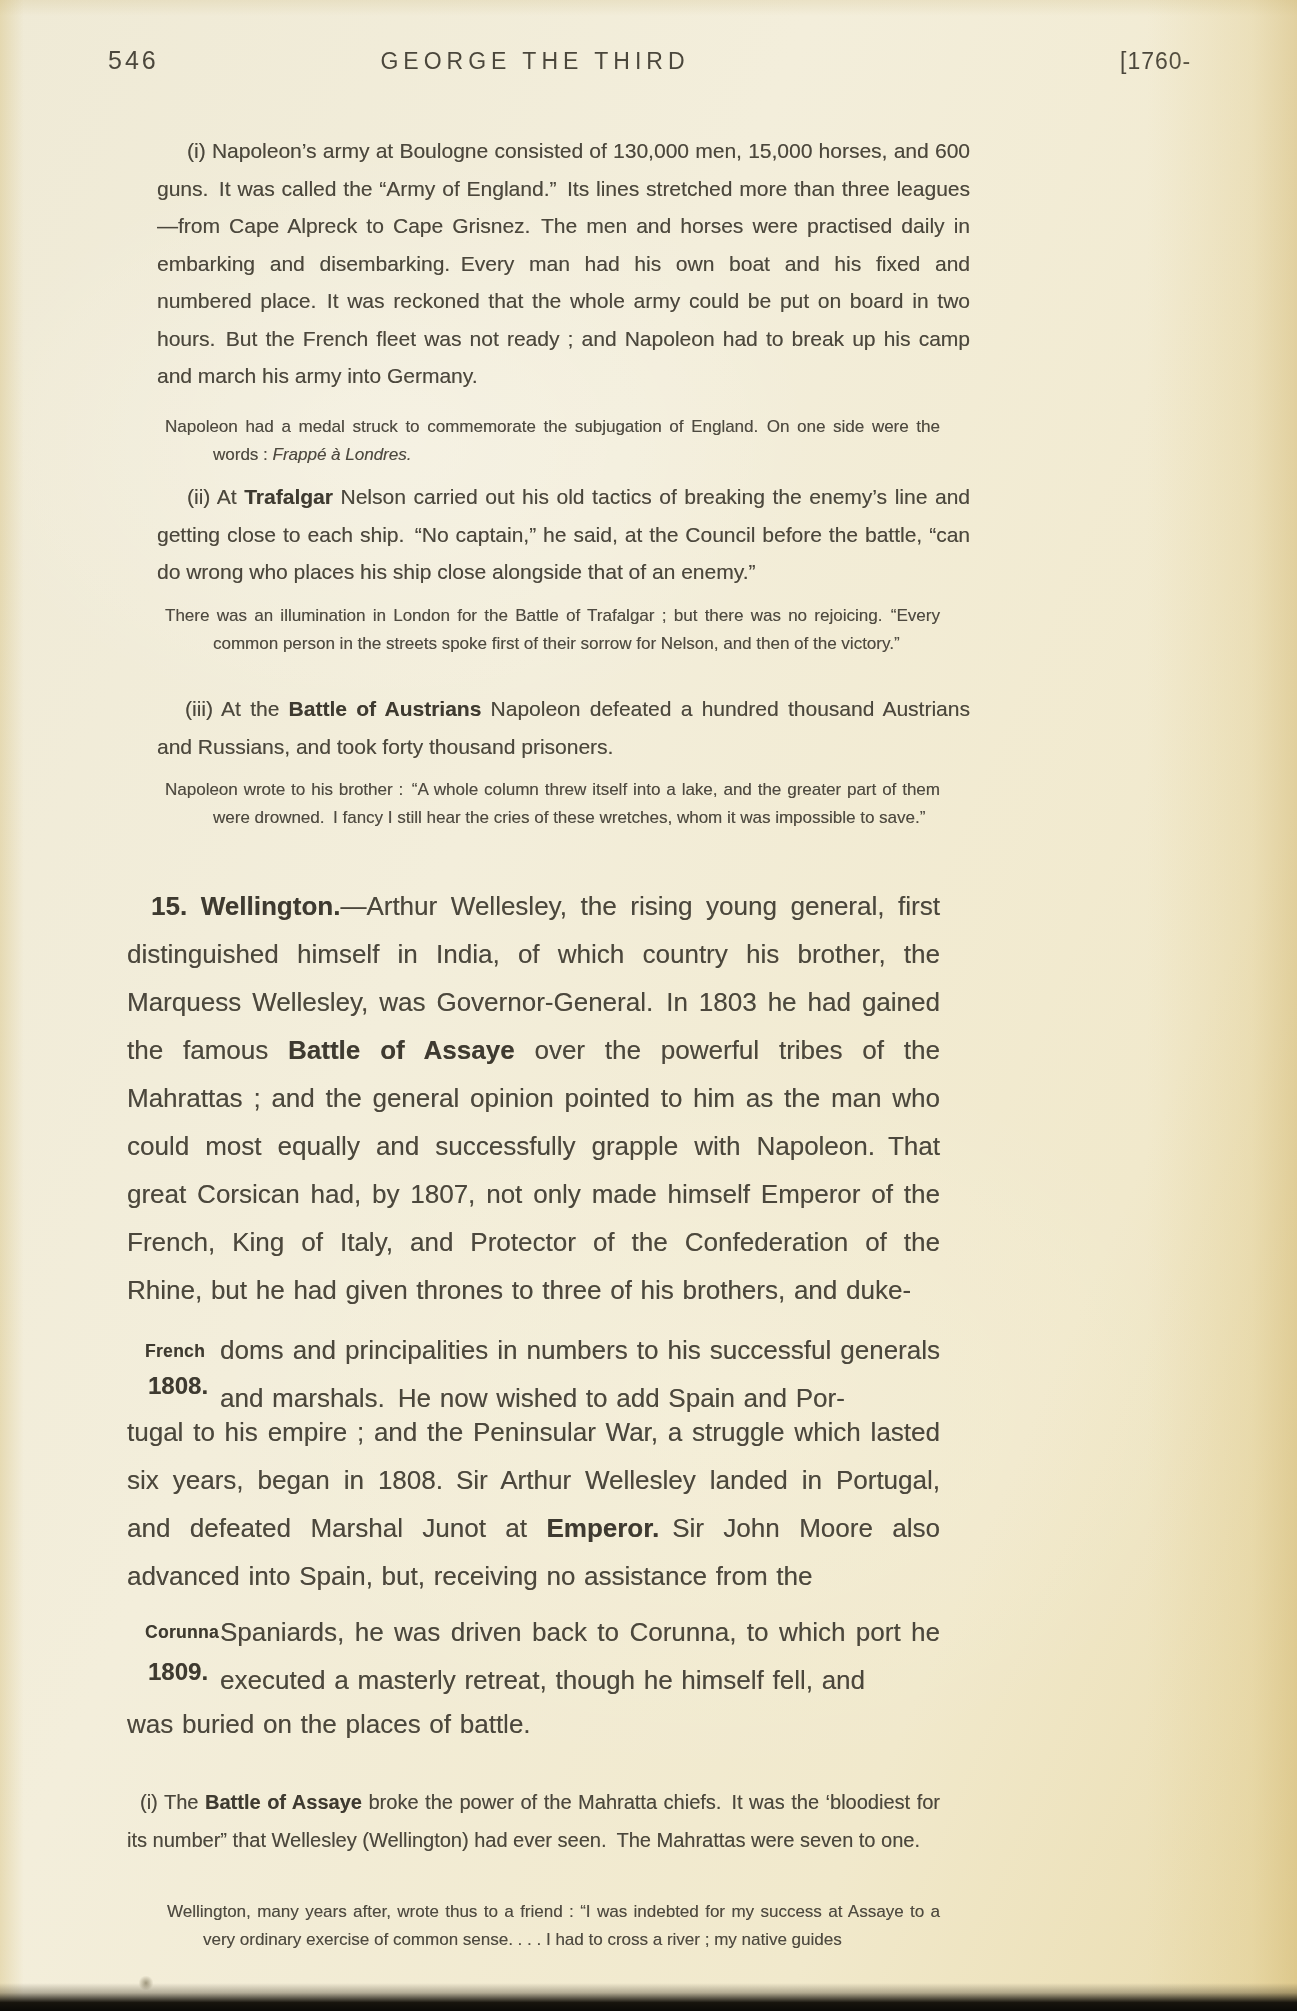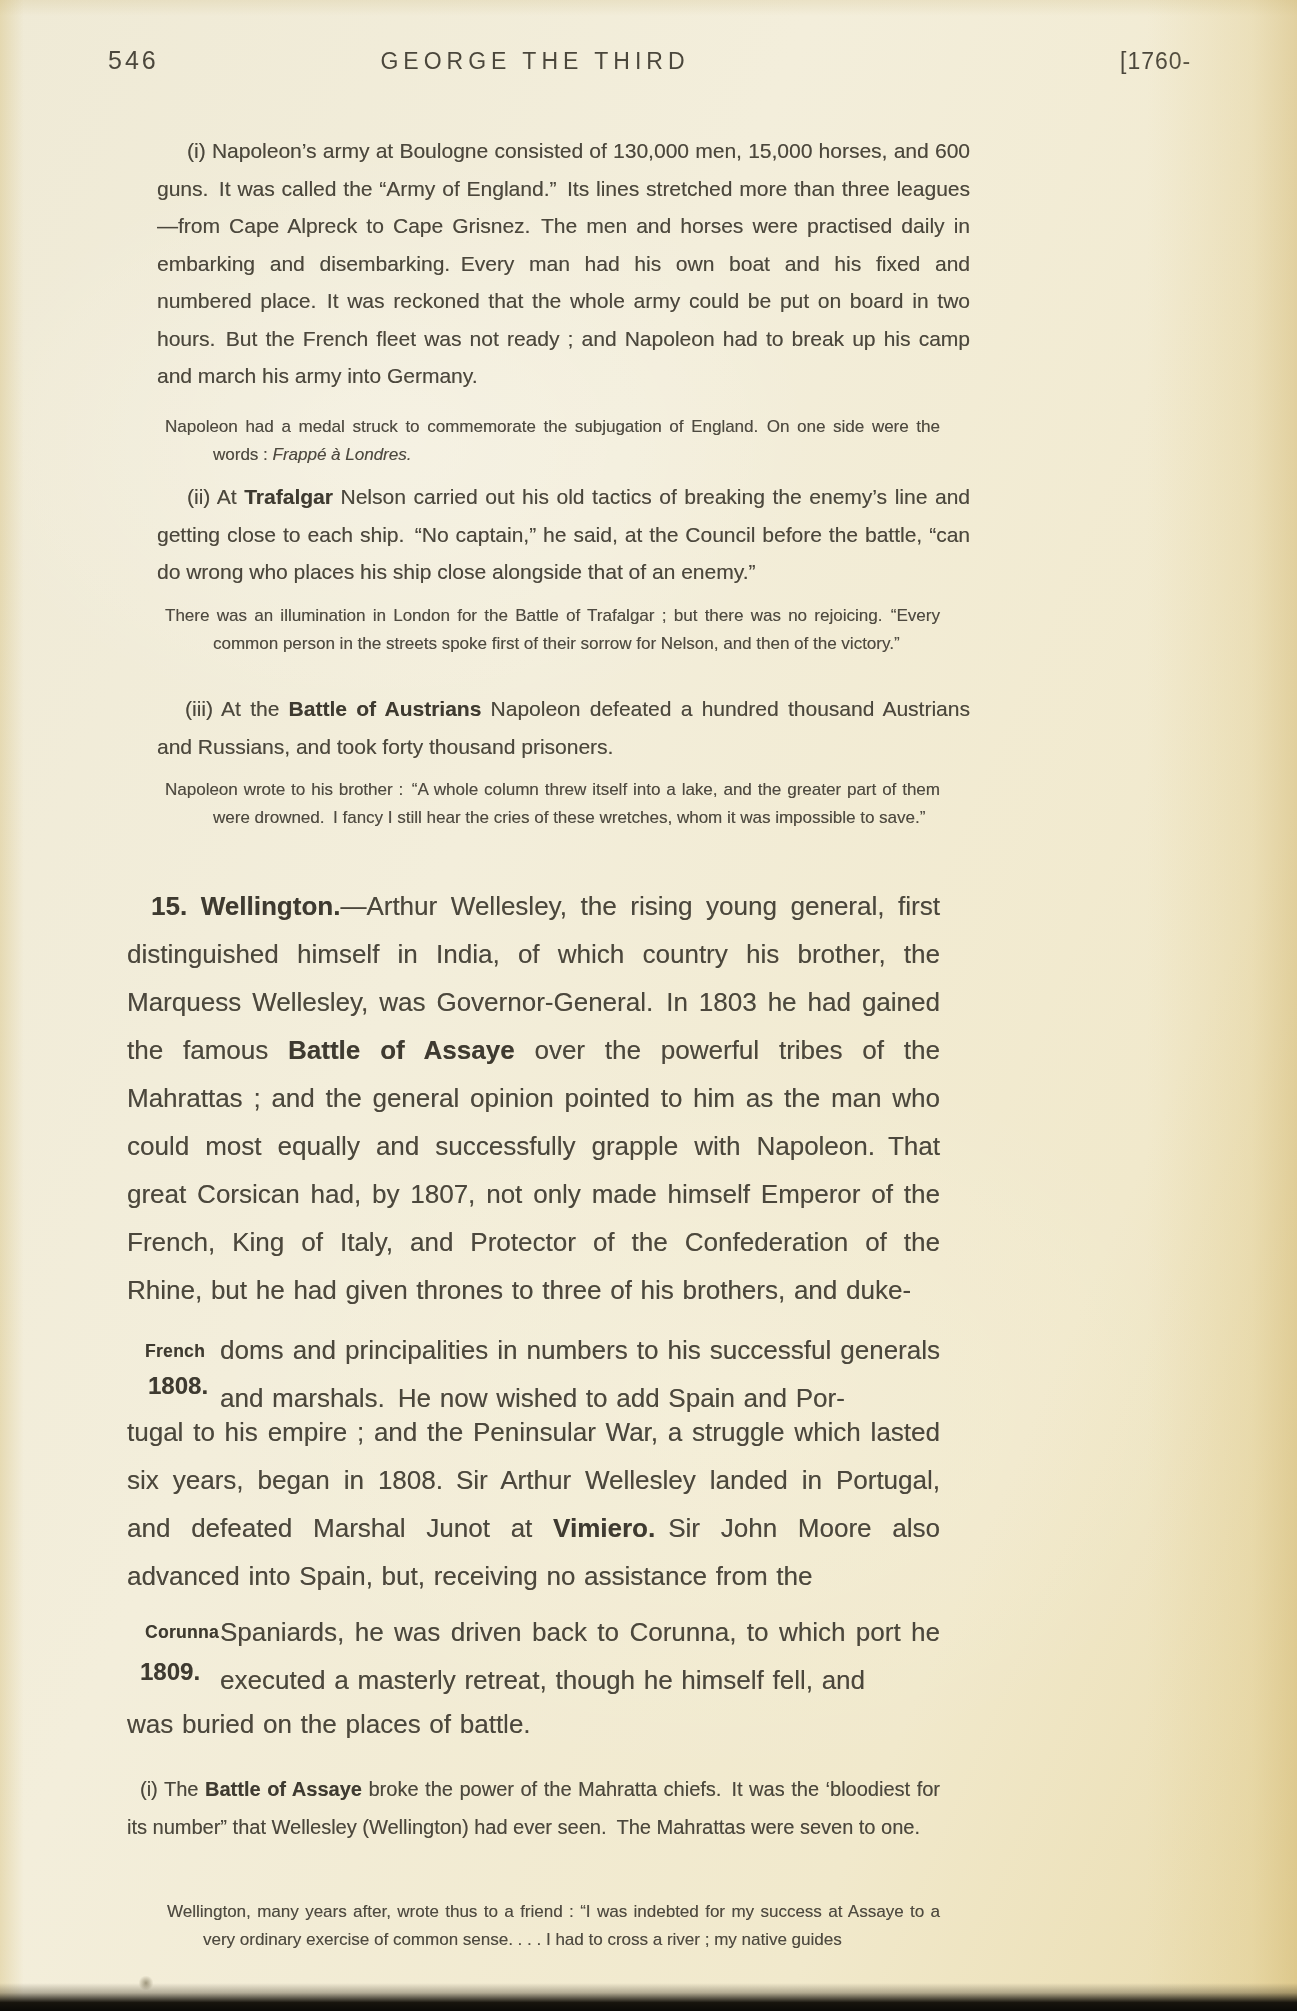--- a/index.html
+++ b/index.html
@@ -26,21 +26,21 @@
 
   .header-row{position:absolute;top:46px;left:0;width:100%;height:34px;}
   .pagenum{position:absolute;left:108px;top:0;font-size:25px;letter-spacing:3px;}
   .runtitle{position:absolute;left:300px;width:470px;top:2px;text-align:center;
             font-size:23px;letter-spacing:5px;}
   .daterange{position:absolute;left:1120px;top:2px;font-size:23px;letter-spacing:1px;}
 
   .para-med{font-size:21px;line-height:37.5px;text-indent:30px;margin-left:30px;}
   .note-sm{font-size:17px;line-height:27.5px;padding-left:86px;text-indent:-48px;color:#4e4a40;}
   .main-lg{font-size:26px;line-height:48px;word-spacing:1.5px;}
-  .note-md{font-size:20px;line-height:38px;text-indent:13px;}
+  .note-md{font-size:20px;line-height:38px;text-indent:13px;margin-top:13px;}
 
   .pos-para-i{top:132px;}
   .pos-note-medal{top:413px;}
   .pos-para-ii{top:478px;}
   .pos-note-illum{top:602px;}
   .pos-para-iii{top:690px;text-indent:28px;}
   .pos-note-lake{top:776px;}
   .pos-main-a{top:882px;text-indent:24px;}
   .pos-main-b{top:1326px;padding-left:93px;}
   .pos-main-c{top:1408px;}
@@ -49,21 +49,21 @@
   .pos-note-assaye{top:1770px;}
   .pos-note-letter{top:1898px;font-size:17px;line-height:28px;padding-left:76px;text-indent:-36px;}
 
   .sidenote{position:absolute;font-weight:bold;color:#3e3a30;
             text-shadow:0.2px 0.2px 0.4px rgba(66,60,48,0.45);}
   .sn-place{font-size:17.5px;letter-spacing:0.3px;}
   .sn-year{font-size:24px;}
   .pos-sn-vimiero{left:145px;top:1341px;}
   .pos-sn-1808{left:148px;top:1372px;}
   .pos-sn-corunna{left:145px;top:1622px;}
-  .pos-sn-1809{left:140px;top:1658px;}
+  .pos-sn-1809{left:148px;top:1658px;}
 
   .edge{position:absolute;pointer-events:none;}
   .edge-right{top:0;right:0;bottom:0;width:150px;
     background:linear-gradient(to right, rgba(216,190,116,0) 0%, rgba(216,190,116,0.26) 70%, rgba(203,172,92,0.42) 100%);}
   .edge-left{top:0;left:0;bottom:0;width:24px;
     background:linear-gradient(to right, rgba(208,183,108,0.35), rgba(208,183,108,0));}
   .edge-top{top:0;left:0;right:0;height:16px;
     background:linear-gradient(to bottom, rgba(198,176,112,0.20), rgba(198,176,112,0));}
   .bottom-strip{left:0;right:0;bottom:0;height:28px;
     background:linear-gradient(to bottom, rgba(58,50,32,0) 0%, rgba(58,50,32,0.35) 35%, #17140d 70%, #0b0a07 100%);}
@@ -93,21 +93,21 @@
 
   <div class="blk note-sm pos-note-lake"><span>Napoleon wrote to his brother : “A whole column threw itself into a lake, and the greater part of them were drowned. I fancy I still hear the cries of these wretches, whom it was impossible to save.”</span></div>
 
   <div class="blk main-lg pos-main-a"><span class="b">15. Wellington.</span><span>—Arthur Wellesley, the rising young general, first distinguished himself in India, of which country his brother, the Marquess Wellesley, was Governor-General. In 1803 he had gained the famous </span><span class="b">Battle of Assaye</span><span> over the powerful tribes of the Mahrattas ; and the general opinion pointed to him as the man who could most equally and successfully grapple with Napoleon. That great Corsican had, by 1807, not only made himself Emperor of the French, King of Italy, and Protector of the Confederation of the Rhine, but he had given thrones to three of his brothers, and duke-</span></div>
 
   <span class="sidenote sn-place pos-sn-vimiero">French</span>
   <span class="sidenote sn-year pos-sn-1808">1808.</span>
 
   <div class="blk main-lg pos-main-b"><span>doms and principalities in numbers to his successful generals and marshals. He now wished to add Spain and Por-</span></div>
 
-  <div class="blk main-lg pos-main-c"><span>tugal to his empire ; and the Peninsular War, a struggle which lasted six years, began in 1808. Sir Arthur Wellesley landed in Portugal, and defeated Marshal Junot at </span><span class="b">Vimiero.</span><span> Sir John Moore also advanced into Spain, but, receiving no assistance from the</span></div>
+  <div class="blk main-lg pos-main-c"><span>tugal to his empire ; and the Peninsular War, a struggle which lasted six years, began in 1808. Sir Arthur Wellesley landed in Portugal, and defeated Marshal Junot at </span><span class="b">Emperor.</span><span> Sir John Moore also advanced into Spain, but, receiving no assistance from the</span></div>
 
   <span class="sidenote sn-place pos-sn-corunna">Corunna</span>
   <span class="sidenote sn-year pos-sn-1809">1809.</span>
 
   <div class="blk main-lg pos-main-d"><span>Spaniards, he was driven back to Corunna, to which port he executed a masterly retreat, though he himself fell, and</span></div>
 
   <div class="blk main-lg pos-main-e"><span>was buried on the places of battle.</span></div>
 
   <div class="blk note-md pos-note-assaye"><span>(i) The </span><span class="b">Battle of Assaye</span><span> broke the power of the Mahratta chiefs. It was the ‘bloodiest for its number” that Wellesley (Wellington) had ever seen. The Mahrattas were seven to one.</span></div>
 

